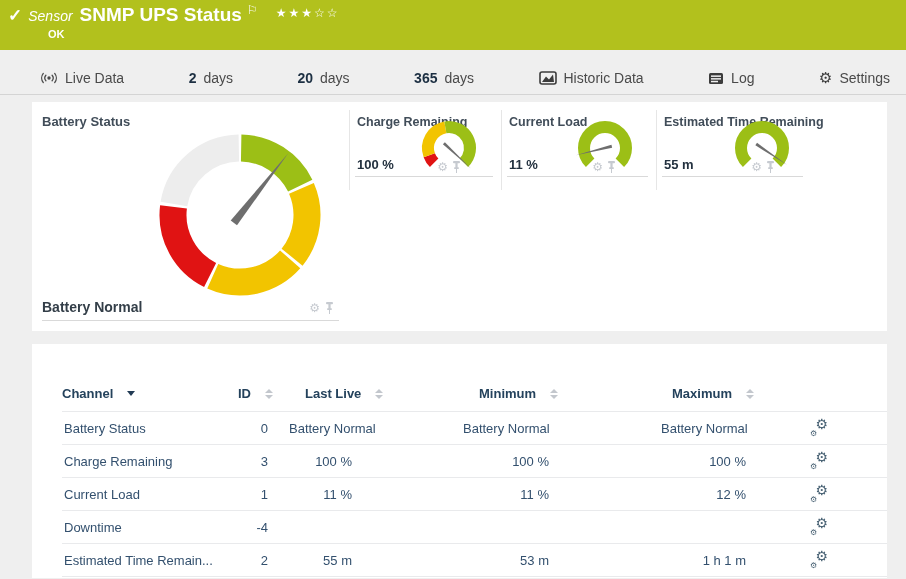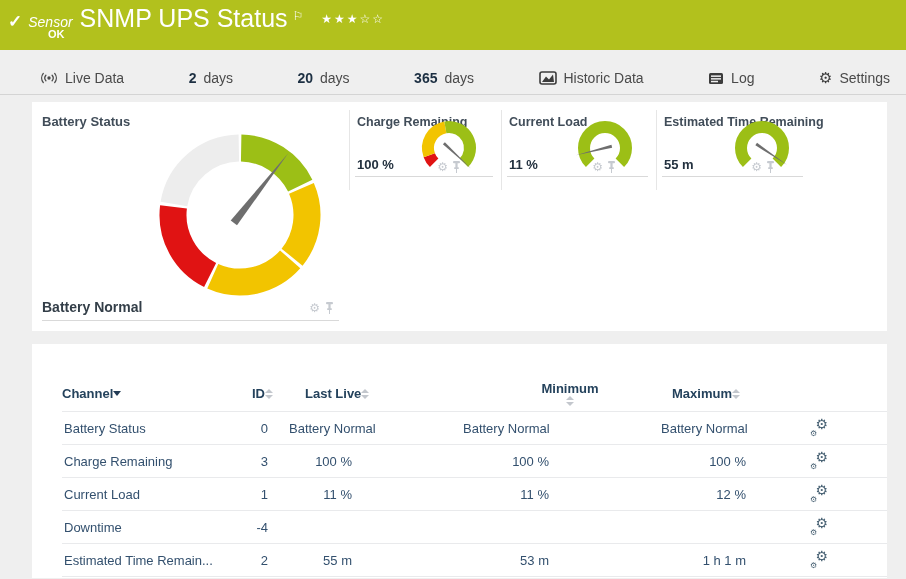--- a/index.html
+++ b/index.html
@@ -4,21 +4,21 @@
 <style>
   * { margin:0; padding:0; box-sizing:border-box; }
   html,body { width:906px; height:579px; overflow:hidden; }
   body { background:#efefef; font-family:"Liberation Sans",sans-serif; color:#333; }
 
   
   .topbar { height:50px; background:#b2c11d; color:#fff; position:relative; }
   .topbar .row1 { position:absolute; top:4px; left:8px; display:flex; align-items:baseline; }
   .check { font-size:17px; font-weight:bold; margin-right:6px; }
   .kind { font-style:italic; font-size:14px; margin-right:7px; }
-  .sname { font-size:25px; font-weight:normal; }
+  .sname { font-size:19px; font-weight:bold; }
   .flag { font-size:12px; margin-left:5px; position:relative; top:-7px; }
   .stars { font-size:12px; letter-spacing:2px; margin-left:18px; position:relative; top:-4px; }
   .statusok { position:absolute; top:28px; left:48px; font-size:11px; font-weight:bold; }
 
   
   .tabbar { margin-top:12px; height:33px; display:flex; align-items:center;
             justify-content:space-between; padding:0 16px 0 40px;
             border-bottom:1px solid #d4d4d4; }
   .tab { display:flex; align-items:center; gap:7px; font-size:14px; color:#4a4a4a;
          height:100%; position:relative; cursor:pointer; white-space:nowrap; }
@@ -54,23 +54,23 @@
 
   .panel-gear { font-family:"DejaVu Sans",sans-serif; font-size:12px; color:#c6cad0; line-height:1; }
   .pin-icon svg { display:block; }
 
   
   .card-table { margin-top:13px; height:234px; padding-top:32px; overflow:hidden; }
   .trow { display:grid; grid-template-columns:180px 45px 176px 198px 133px 1fr;
           align-items:center; height:33px; border-bottom:1px solid #e9eaec;
           margin:0 0 0 30px; font-size:13px; color:#33506e; }
   .thead { height:36px; font-weight:bold; color:#24425c; }
-  .hcell { display:flex; align-items:center; gap:0; }
+  .hcell { display:flex; align-items:center; gap:14px; }
   .h-id { justify-content:flex-end; padding-right:14px; }
-  .h-last { padding-left:18px; } .h-min { padding-left:16px;flex-direction:column; } .h-max { padding-left:11px;text-align:right; }
+  .h-last { padding-left:18px; } .h-min { padding-left:16px; } .h-max { padding-left:11px;text-align:right; }
   .c-id { text-align:right; padding-right:19px; }
   .num { text-align:right; }
   .c-last.num { padding-right:111px; } .c-min.num { padding-right:112px; } .c-max.num { padding-right:48px; }
   .str { text-align:left; padding-left:2px; }
   .c-min.str { padding-left:0; } .c-max.str { padding-left:0; }
   .sort-down { width:0; height:0; border-left:4px solid transparent; border-right:4px solid transparent;
                border-top:5px solid #223b55; display:inline-block; }
   .sort-both { display:inline-flex; flex-direction:column; gap:2px; }
   .sort-both i { width:0; height:0; border-left:4px solid transparent; border-right:4px solid transparent; display:block; }
   .sort-both .up { border-bottom:4px solid #c3c7cd; }

